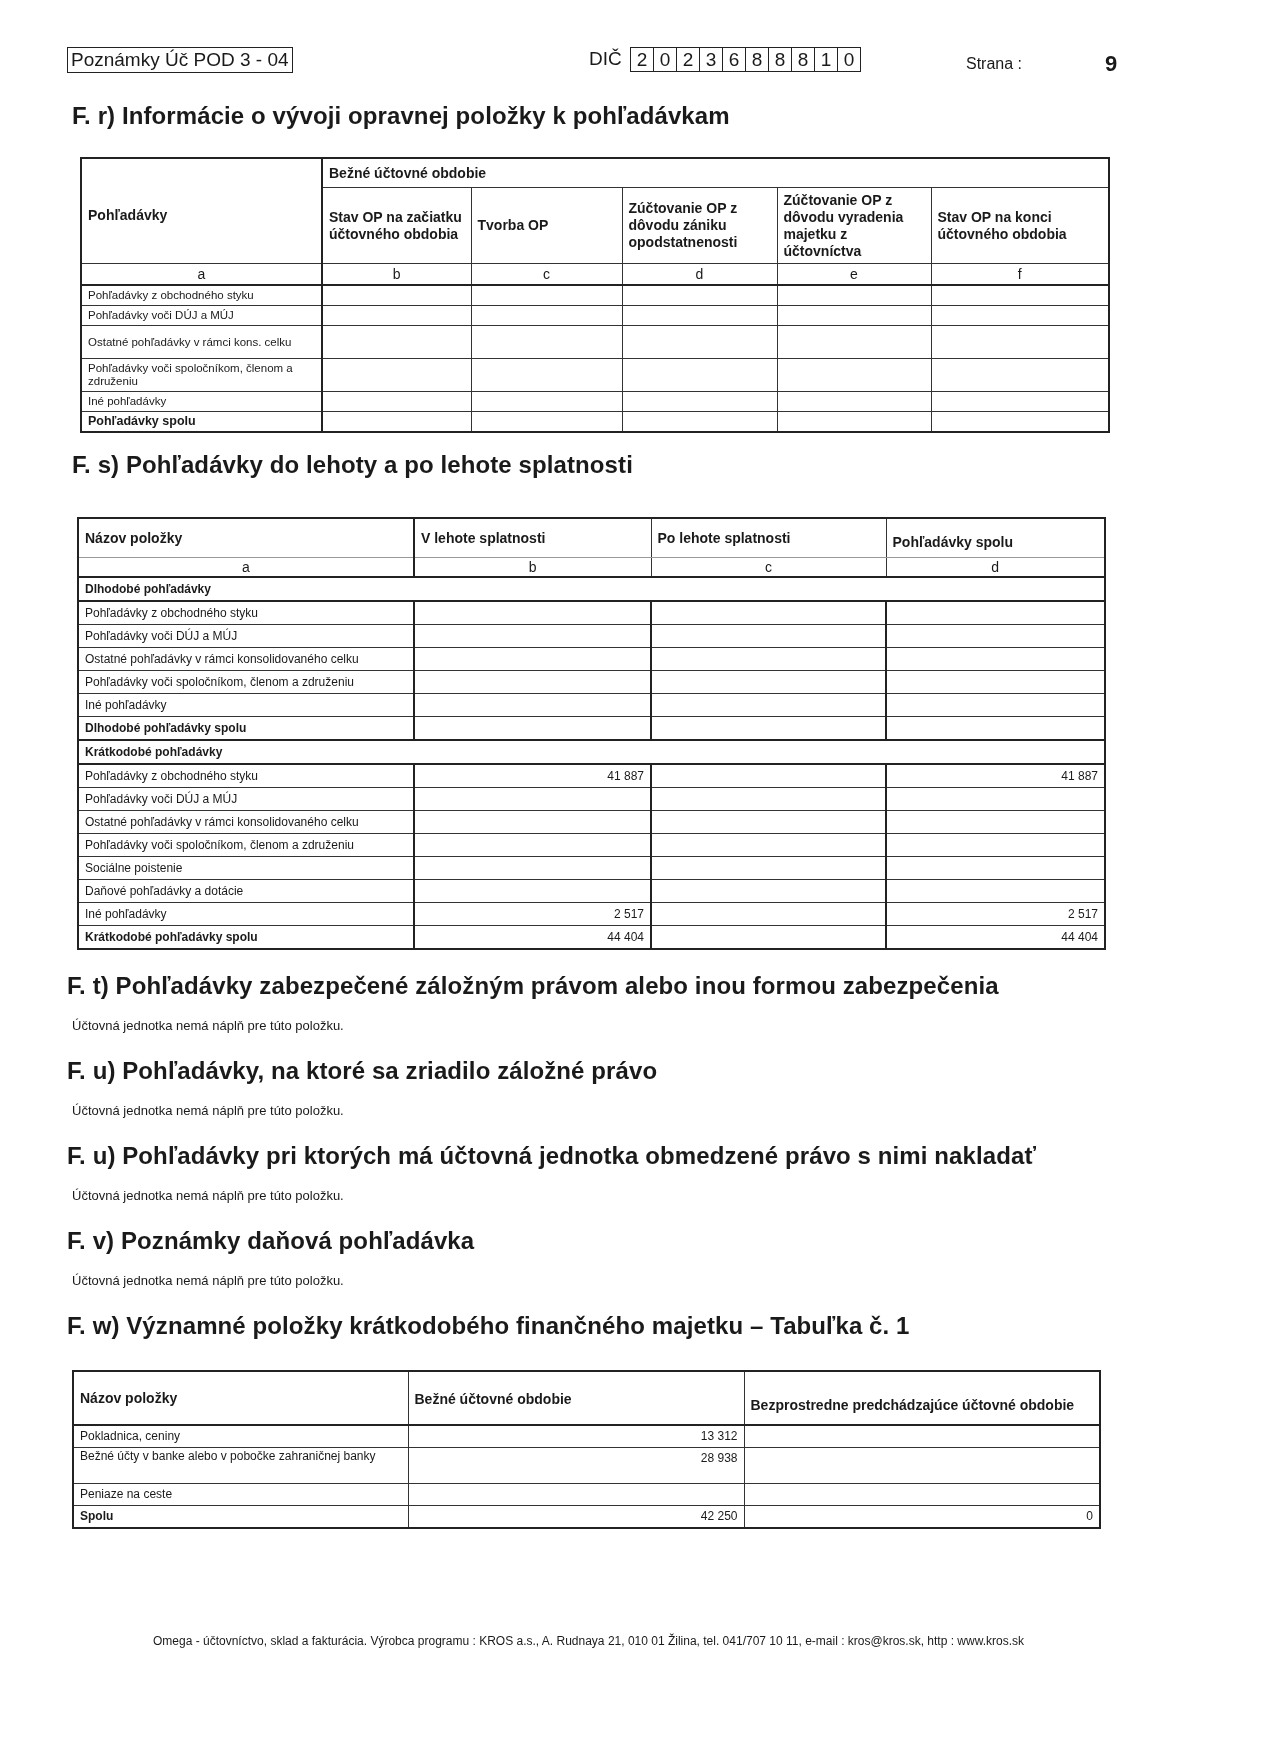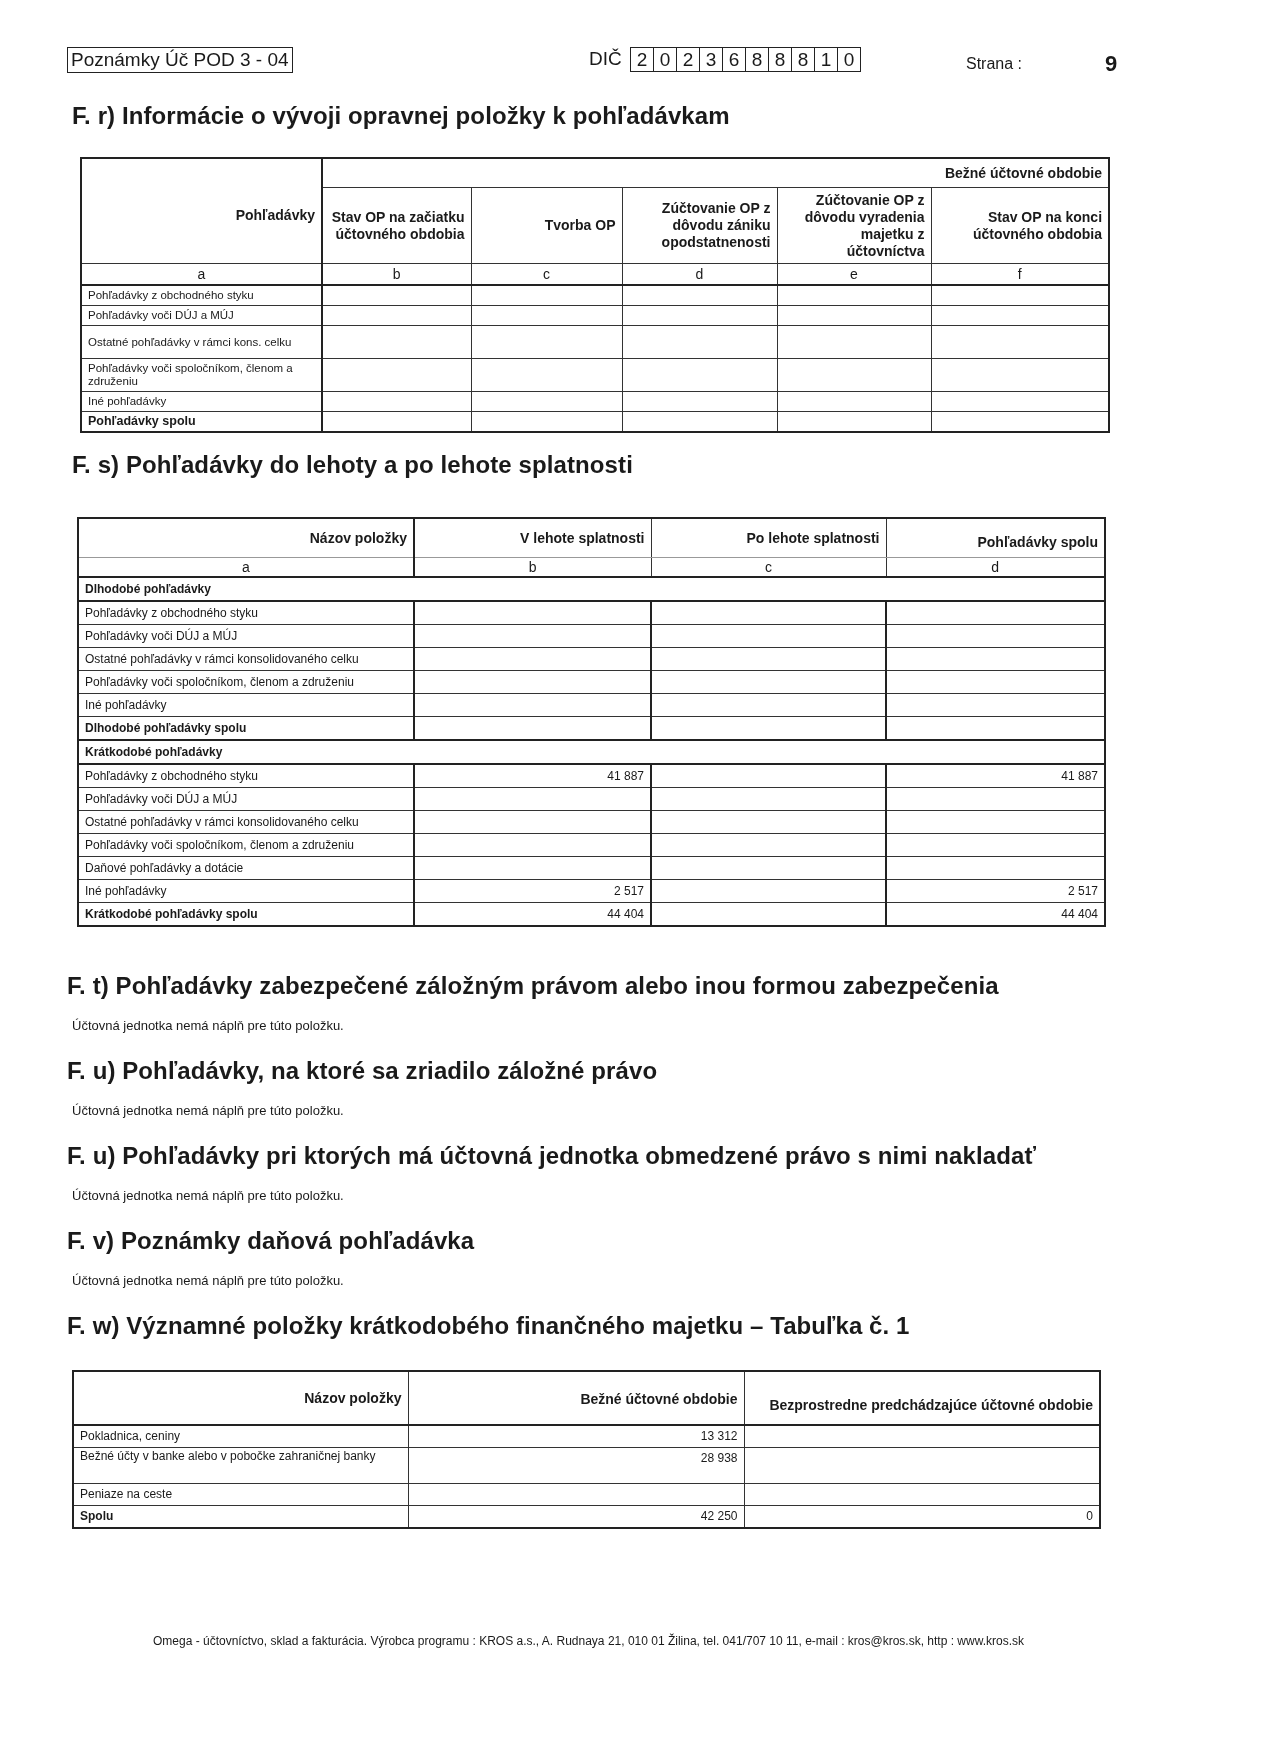--- a/index.html
+++ b/index.html
@@ -11,21 +11,21 @@
   .dic-cells { display:flex; border:1.5px solid #222; }
   .dic-cell { width:22px; height:23px; border-left:1px solid #222; font-size:19px; text-align:center; line-height:23px; }
   .dic-cell:first-child { border-left:none; }
   .strana { font-size:16px; }
   .pagenum { font-size:22px; font-weight:bold; }
   .sec-title { font-weight:bold; font-size:24px; white-space:nowrap; letter-spacing:0.1px; }
   .note { font-size:13px; white-space:nowrap; }
   table { border-collapse:collapse; position:absolute; table-layout:fixed; }
   td, th { border:1px solid #333; padding:0 6px; vertical-align:middle; }
   .outer { border:2px solid #222; }
-  th { font-weight:bold; font-size:14px; text-align:right; line-height:17px; }
+  th { font-weight:bold; font-size:14px; text-align:left; line-height:17px; }
   .t1 td { font-size:11.5px; height:19px; line-height:13px; }
   .t1 .lbl { text-align:center; font-size:14px; height:20px; font-weight:normal; }
   .t2 td { font-size:12px; height:22px; }
   .t2 .lbl { text-align:center; font-size:14px; font-weight:normal; height:18px; }
   .t3 td { font-size:12px; line-height:15px; }
   .num { text-align:right; }
   .bold { font-weight:bold; }
   .thick-b { border-bottom:2.5px solid #222; }
   .thick-r { border-right:2.5px solid #222; }
   .footer { font-size:12px; white-space:nowrap; }
@@ -214,20 +214,26 @@
     <td class="num thick-r" style="border-left:2.5px solid #222;"></td>
     <td class="num"></td>
   </tr>
   <tr>
     <td class="thick-r">Pohľadávky voči spoločníkom, členom a združeniu</td>
     <td class="num"></td>
     <td class="num thick-r" style="border-left:2.5px solid #222;"></td>
     <td class="num"></td>
   </tr>
   <tr>
+    <td class="thick-r">Sociálne poistenie</td>
+    <td class="num"></td>
+    <td class="num thick-r" style="border-left:2.5px solid #222;"></td>
+    <td class="num"></td>
+  </tr>
+  <tr>
     <td class="thick-r">Daňové pohľadávky a dotácie</td>
     <td class="num"></td>
     <td class="num thick-r" style="border-left:2.5px solid #222;"></td>
     <td class="num"></td>
   </tr>
   <tr>
     <td class="thick-r">Iné pohľadávky</td>
     <td class="num">2 517</td>
     <td class="num thick-r" style="border-left:2.5px solid #222;"></td>
     <td class="num">2 517</td>

